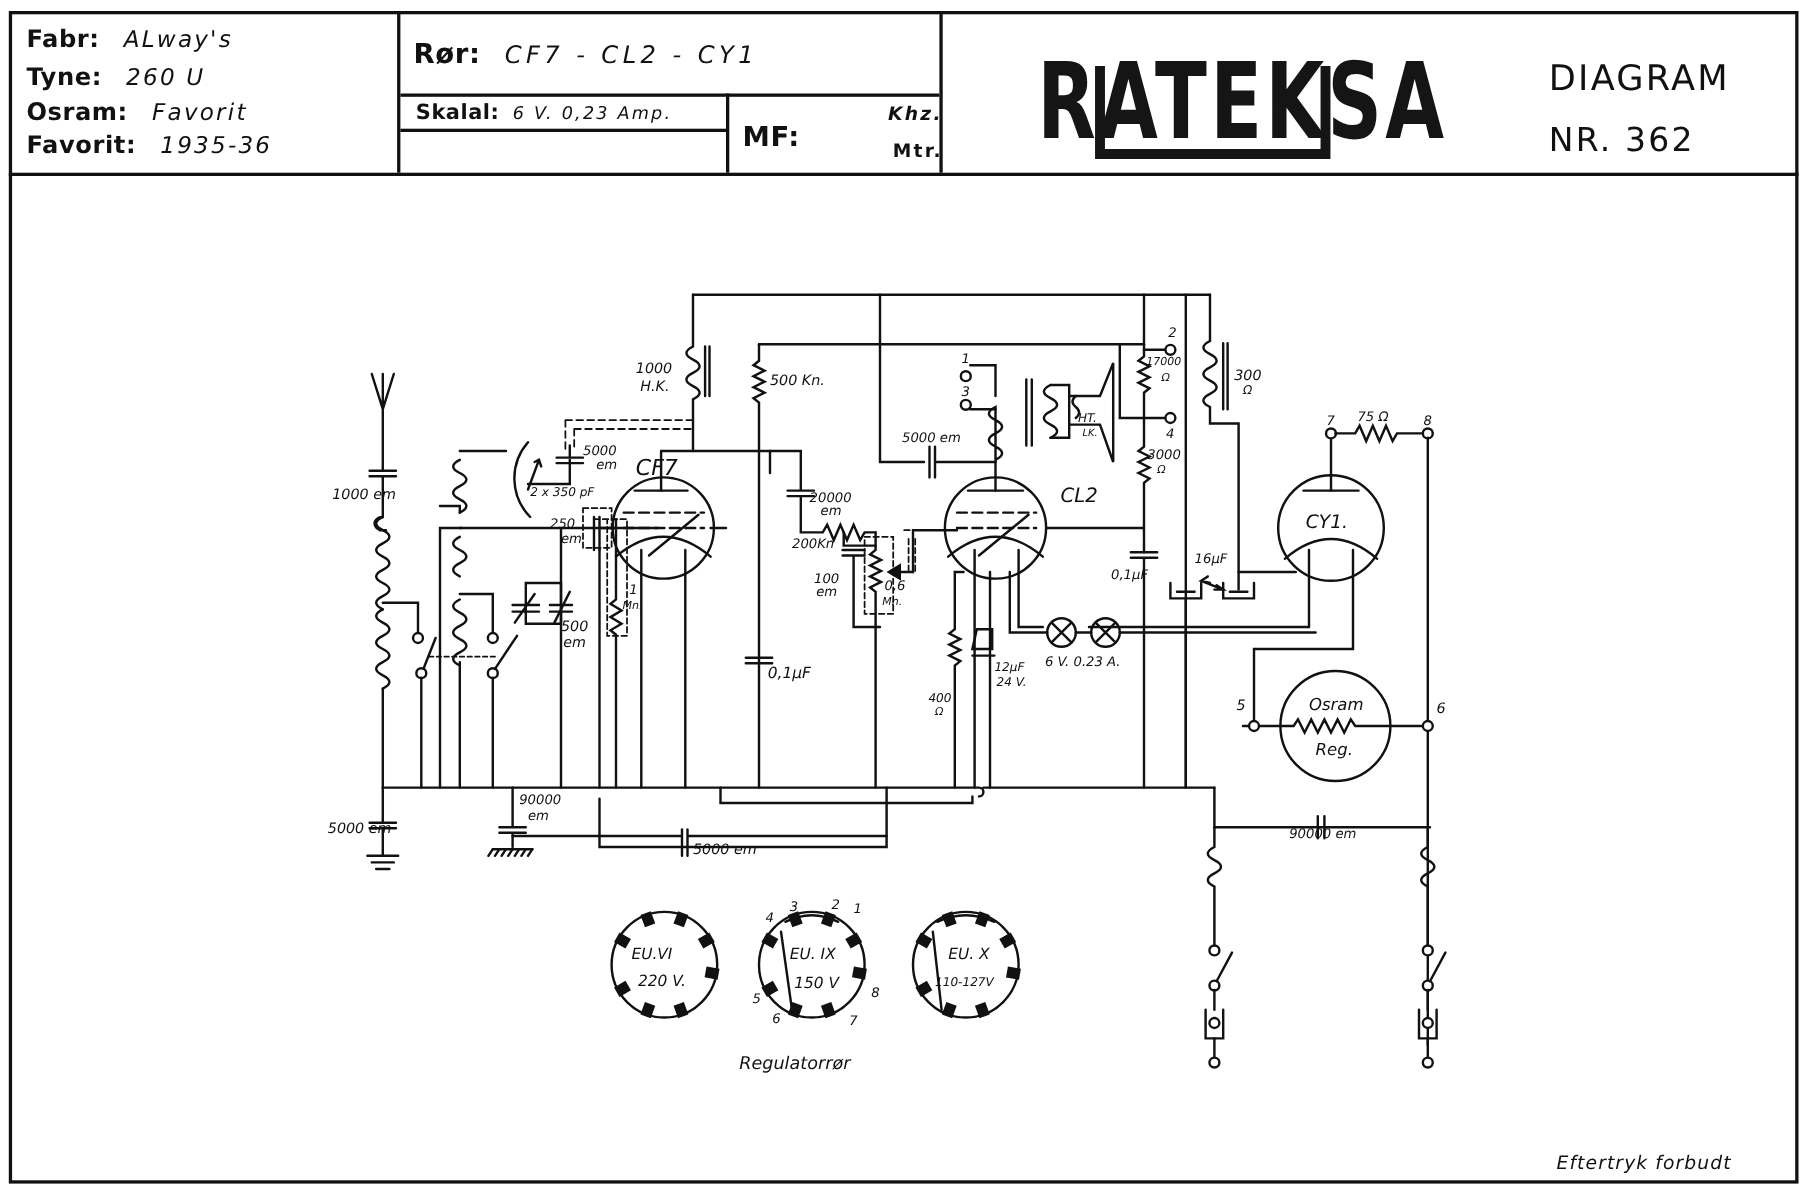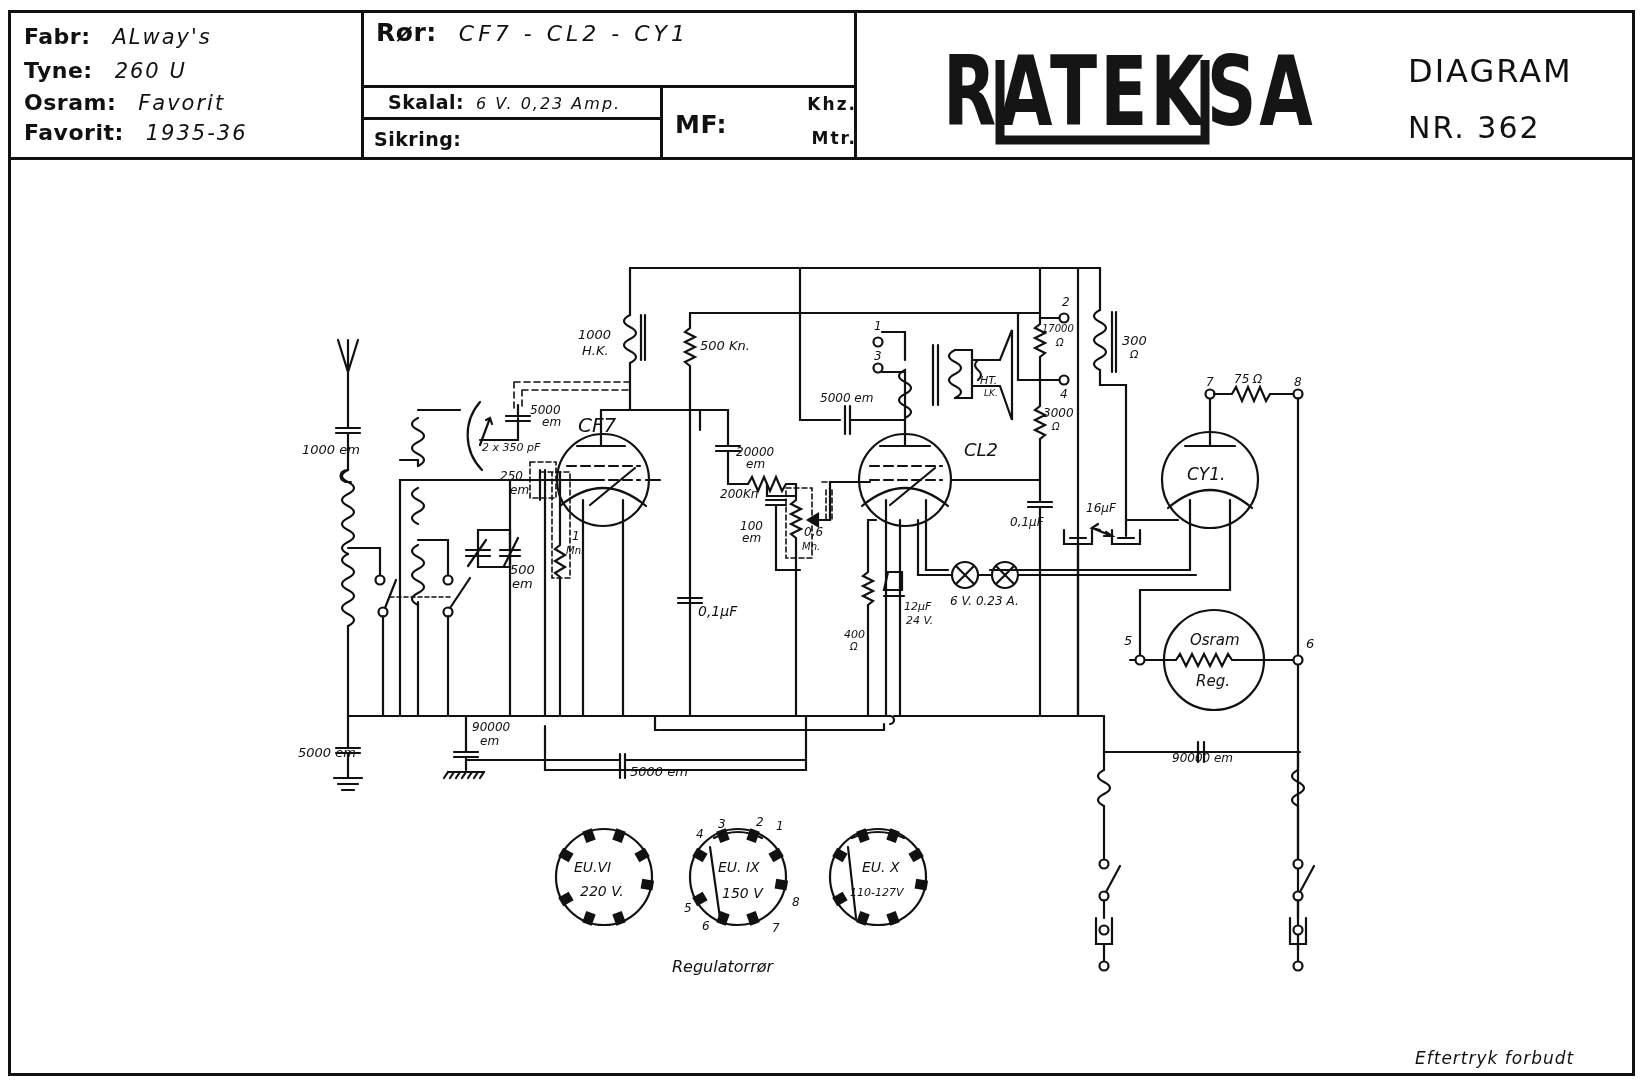--- a/index.html
+++ b/index.html
@@ -37,40 +37,35 @@
     <div class="row" style="top:80px;">
       <span class="lbl">Osram:</span><span class="val">Favorit</span>
     </div>
     <div class="row" style="top:110px;">
       <span class="lbl">Favorit:</span><span class="val">1935-36</span>
     </div>
   </div>
   <div class="vline" style="left:353px;top:0;height:147px;"></div>
 
   <div class="cell" style="left:356px;top:0;width:490px;height:76px;">
-    <div class="row" style="top:8px;left:12px;">
+    <div class="row" style="top:24px;left:12px;">
       <span class="lbl" style="font-size:25px;">Rør:</span><span class="val" style="font-size:22px;letter-spacing:4px;">CF7 - CL2 - CY1</span>
     </div>
   </div>
   <div class="hline" style="left:356px;top:75px;width:490px;"></div>
-  <div class="cell" style="left:370px;top:78px;width:327px;height:30px;">
+  <div class="cell" style="left:360px;top:78px;width:327px;height:30px;">
     <div class="row" style="top:3px;left:10px;">
       <span class="lbl" style="font-size:19px;">Skalal:</span><span class="val" style="font-size:16px;margin-left:12px;">6 V.  0,23 Amp.</span>
     </div>
   </div>
   <div class="hline" style="left:356px;top:107px;width:296px;"></div>
-  <div class="cell" style="left:356px;top:110px;width:296px;height:37px;">
-    <div class="row" style="top:7px;left:10px;">
-      <span class="lbl" style="font-size:19px;">Sikring:</span><span class="val"></span>
-    </div>
-  </div>
   <div class="vline" style="left:652px;top:75px;height:72px;"></div>
   <div class="cell" style="left:655px;top:78px;width:200px;height:69px;">
     <span class="lbl" style="position:absolute;left:12px;top:22px;font-size:25px;">MF:</span>
-    <span class="lbl" style="position:absolute;right:6px;top:6px;font-size:17px;letter-spacing:2px;">Khz.</span>
+    <span class="lbl" style="position:absolute;right:6px;top:6px;font-size:17px;letter-spacing:2px;font-style:italic;">Khz.</span>
     <span class="lbl" style="position:absolute;right:6px;top:40px;font-size:17px;letter-spacing:2px;">Mtr.</span>
   </div>
   <div class="vline" style="left:846px;top:0;height:147px;"></div>
 
   <div class="logo">RATEKSA</div>
   <div class="diag-title">DIAGRAM</div>
   <div class="diag-nr">NR. 362</div>
 </div>
 
 <svg class="schem" width="1643" height="1080" style="pointer-events:none;">

